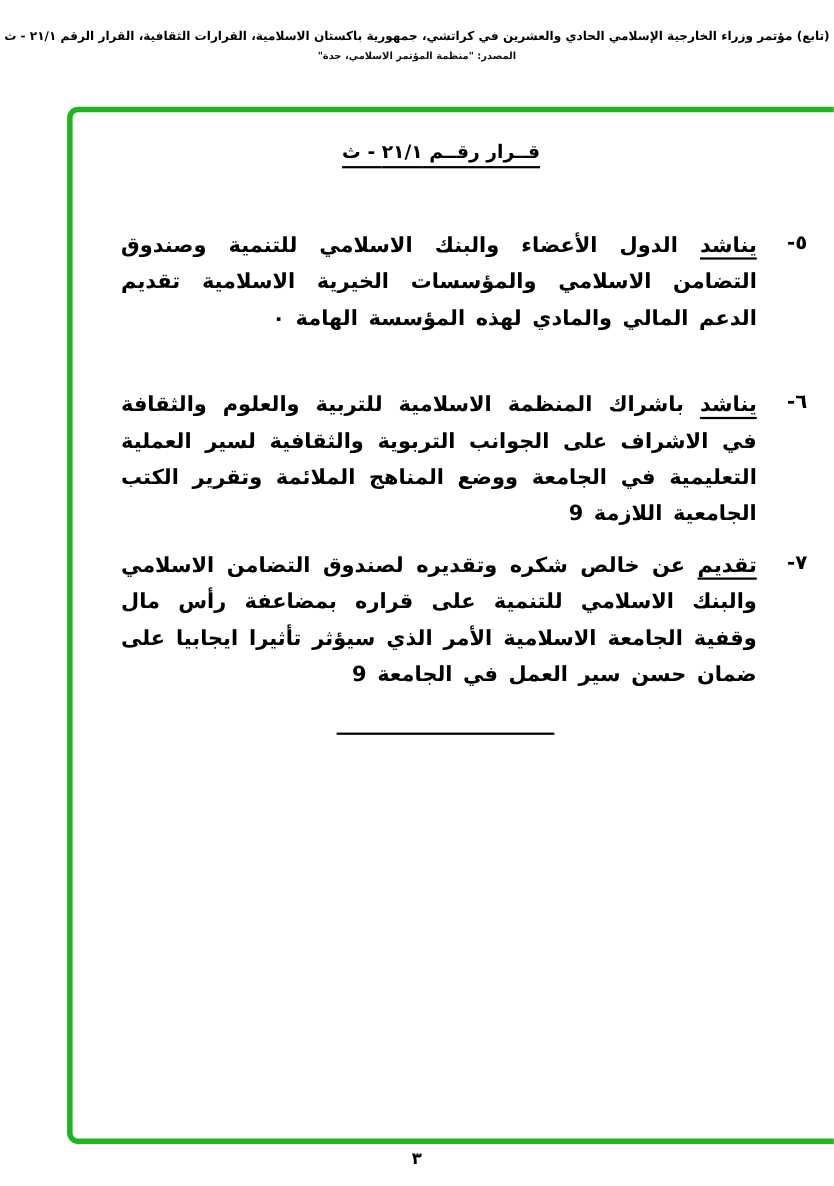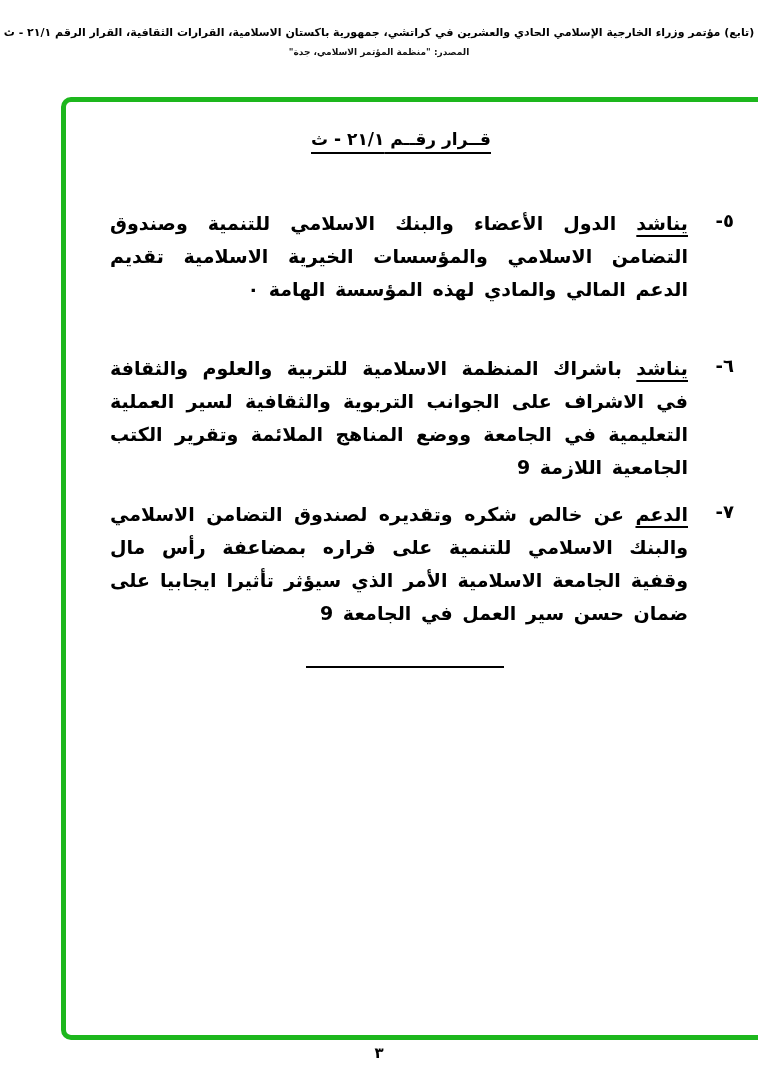--- a/index.html
+++ b/index.html
@@ -128,20 +128,20 @@
     <p class="text"><span class="kw">يناشد</span><span> الدول الأعضاء والبنك الاسلامي للتنمية وصندوق التضامن الاسلامي والمؤسسات الخيرية الاسلامية تقديم الدعم المالي والمادي لهذه المؤسسة الهامة ٠</span></p>
   </div>
 
   <div class="item">
     <span class="num">٦-</span>
     <p class="text"><span class="kw">يناشد</span><span> باشراك المنظمة الاسلامية للتربية والعلوم والثقافة في الاشراف على الجوانب التربوية والثقافية لسير العملية التعليمية في الجامعة ووضع المناهج الملائمة وتقرير الكتب الجامعية اللازمة 9</span></p>
   </div>
 
   <div class="item">
     <span class="num">٧-</span>
-    <p class="text"><span class="kw">الدعم</span><span> عن خالص شكره وتقديره لصندوق التضامن الاسلامي والبنك الاسلامي للتنمية على قراره بمضاعفة رأس مال وقفية الجامعة الاسلامية الأمر الذي سيؤثر تأثيرا ايجابيا على ضمان حسن سير العمل في الجامعة 9</span></p>
+    <p class="text"><span class="kw">تقديم</span><span> عن خالص شكره وتقديره لصندوق التضامن الاسلامي والبنك الاسلامي للتنمية على قراره بمضاعفة رأس مال وقفية الجامعة الاسلامية الأمر الذي سيؤثر تأثيرا ايجابيا على ضمان حسن سير العمل في الجامعة 9</span></p>
   </div>
 </section>
 
   <div class="divider"></div>
 </main>
 
 <div class="page-number">٣</div>
 
 </body></html>

